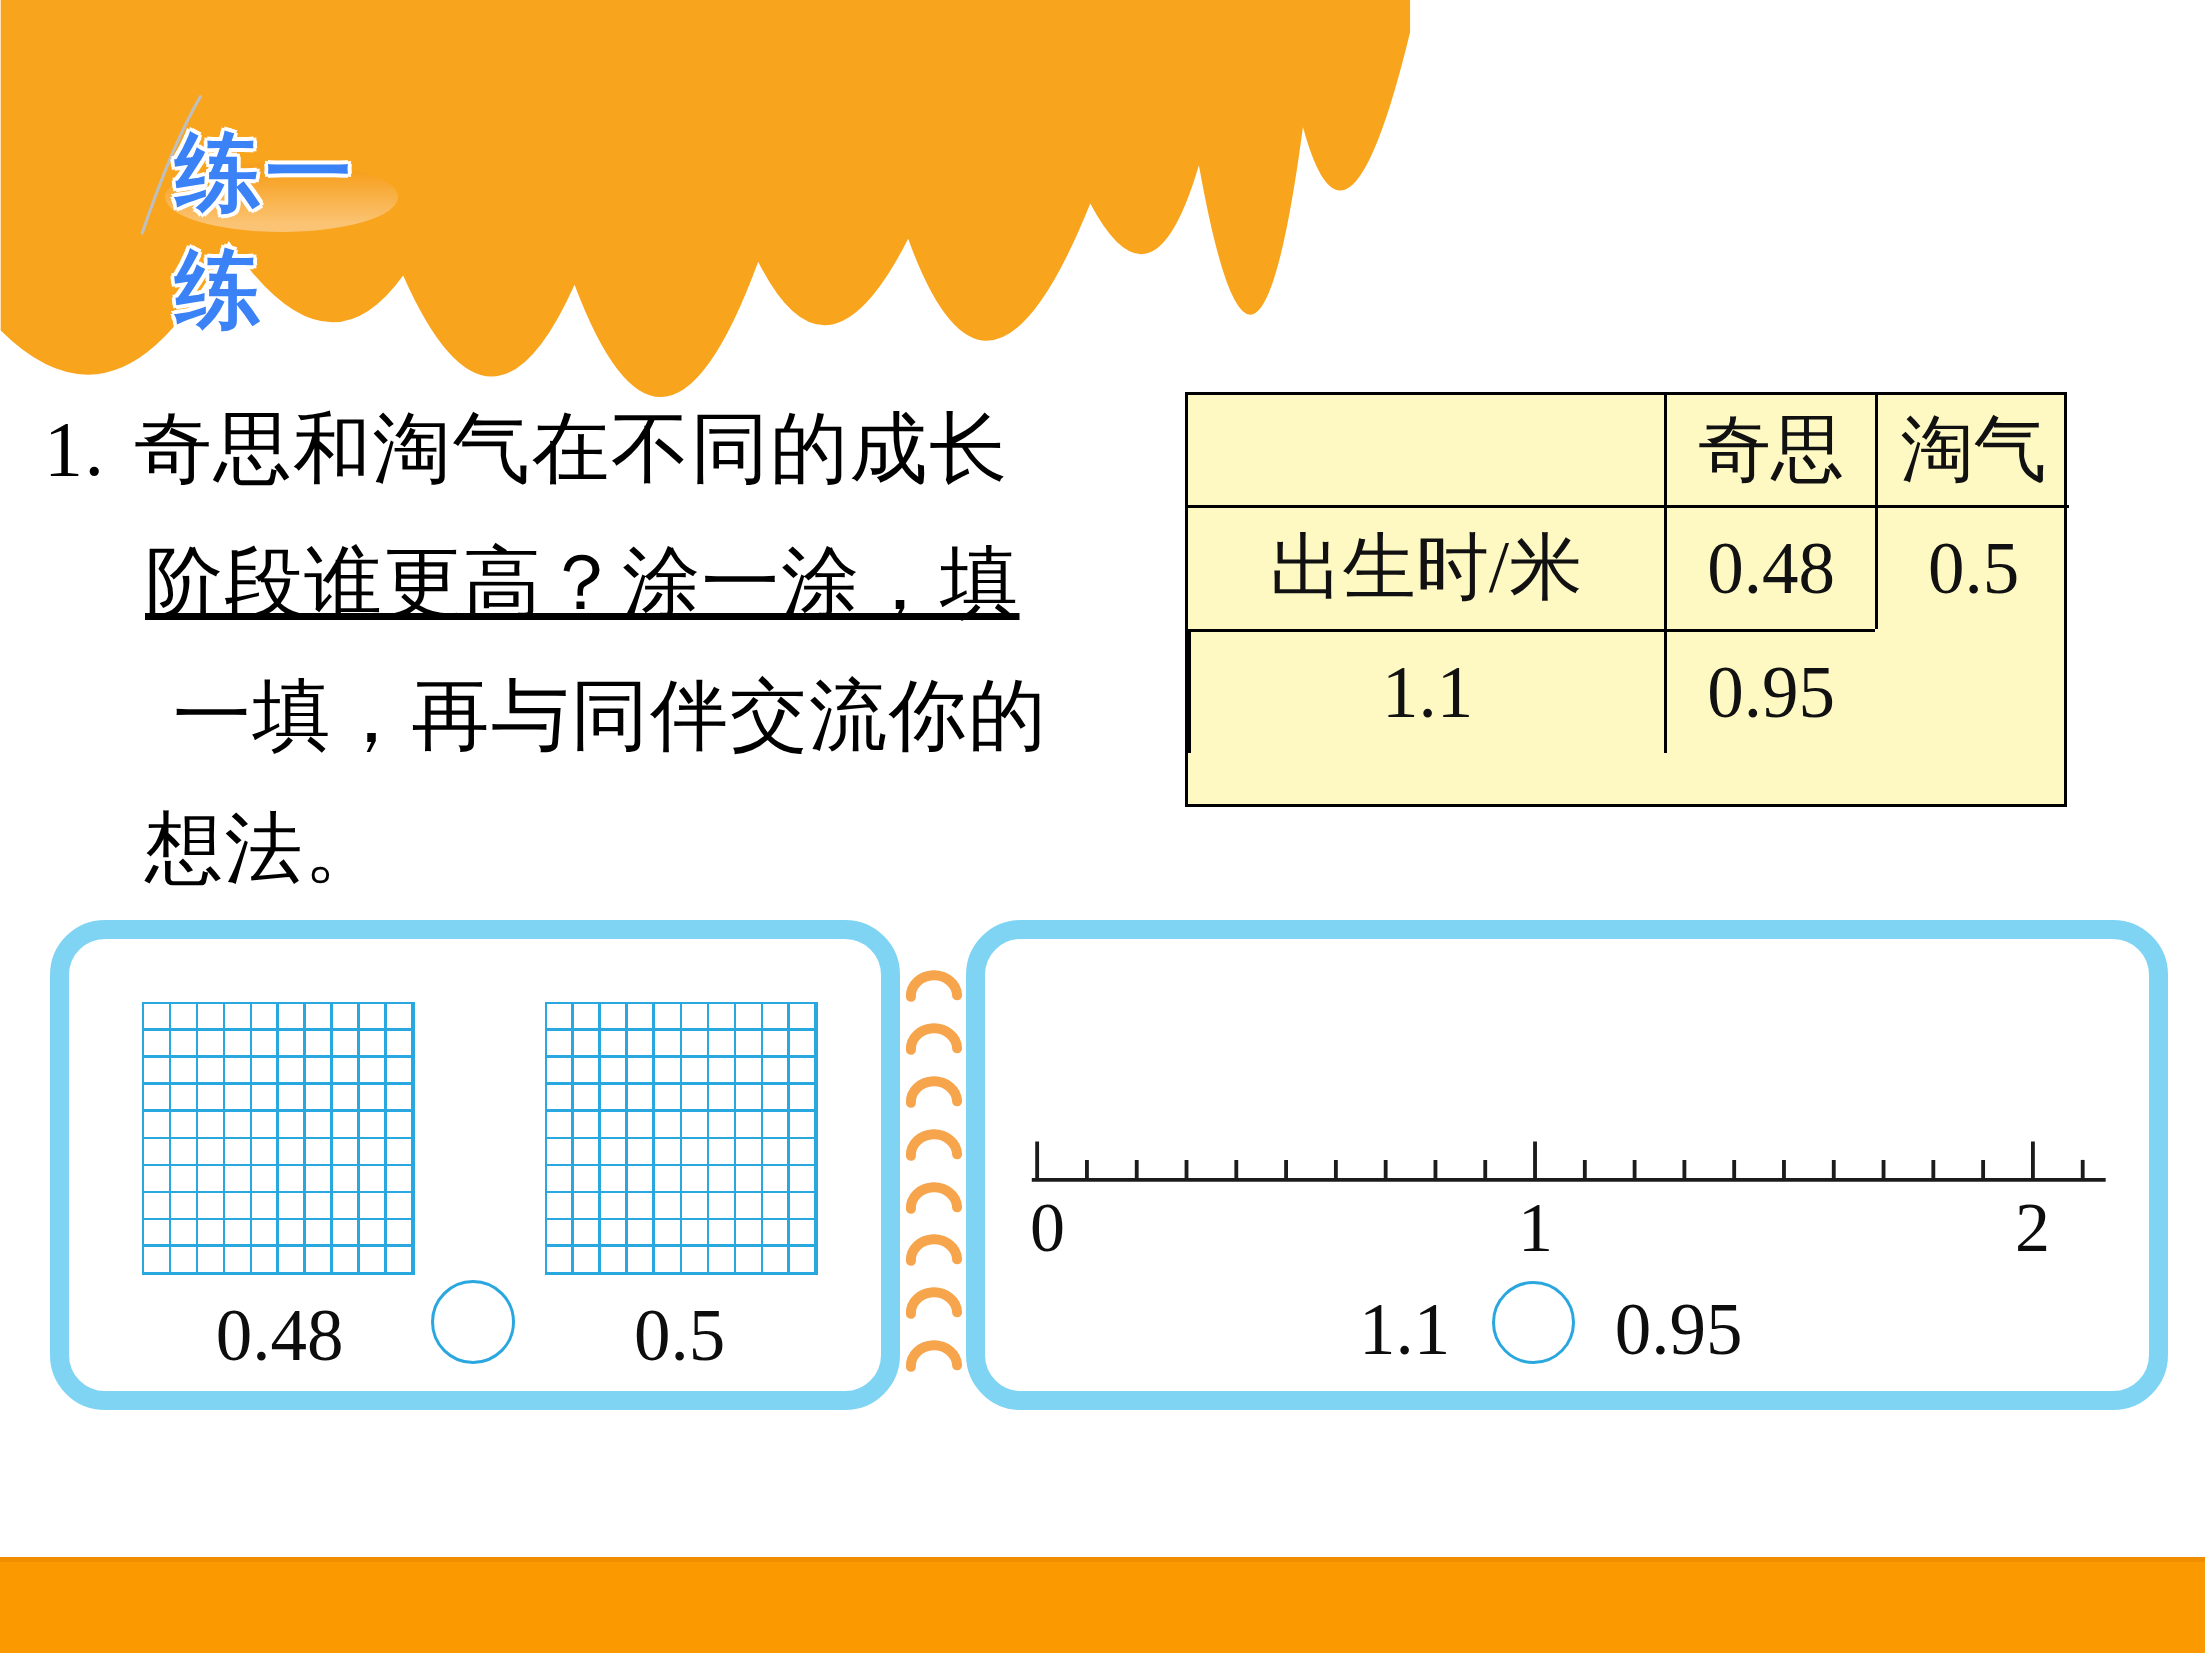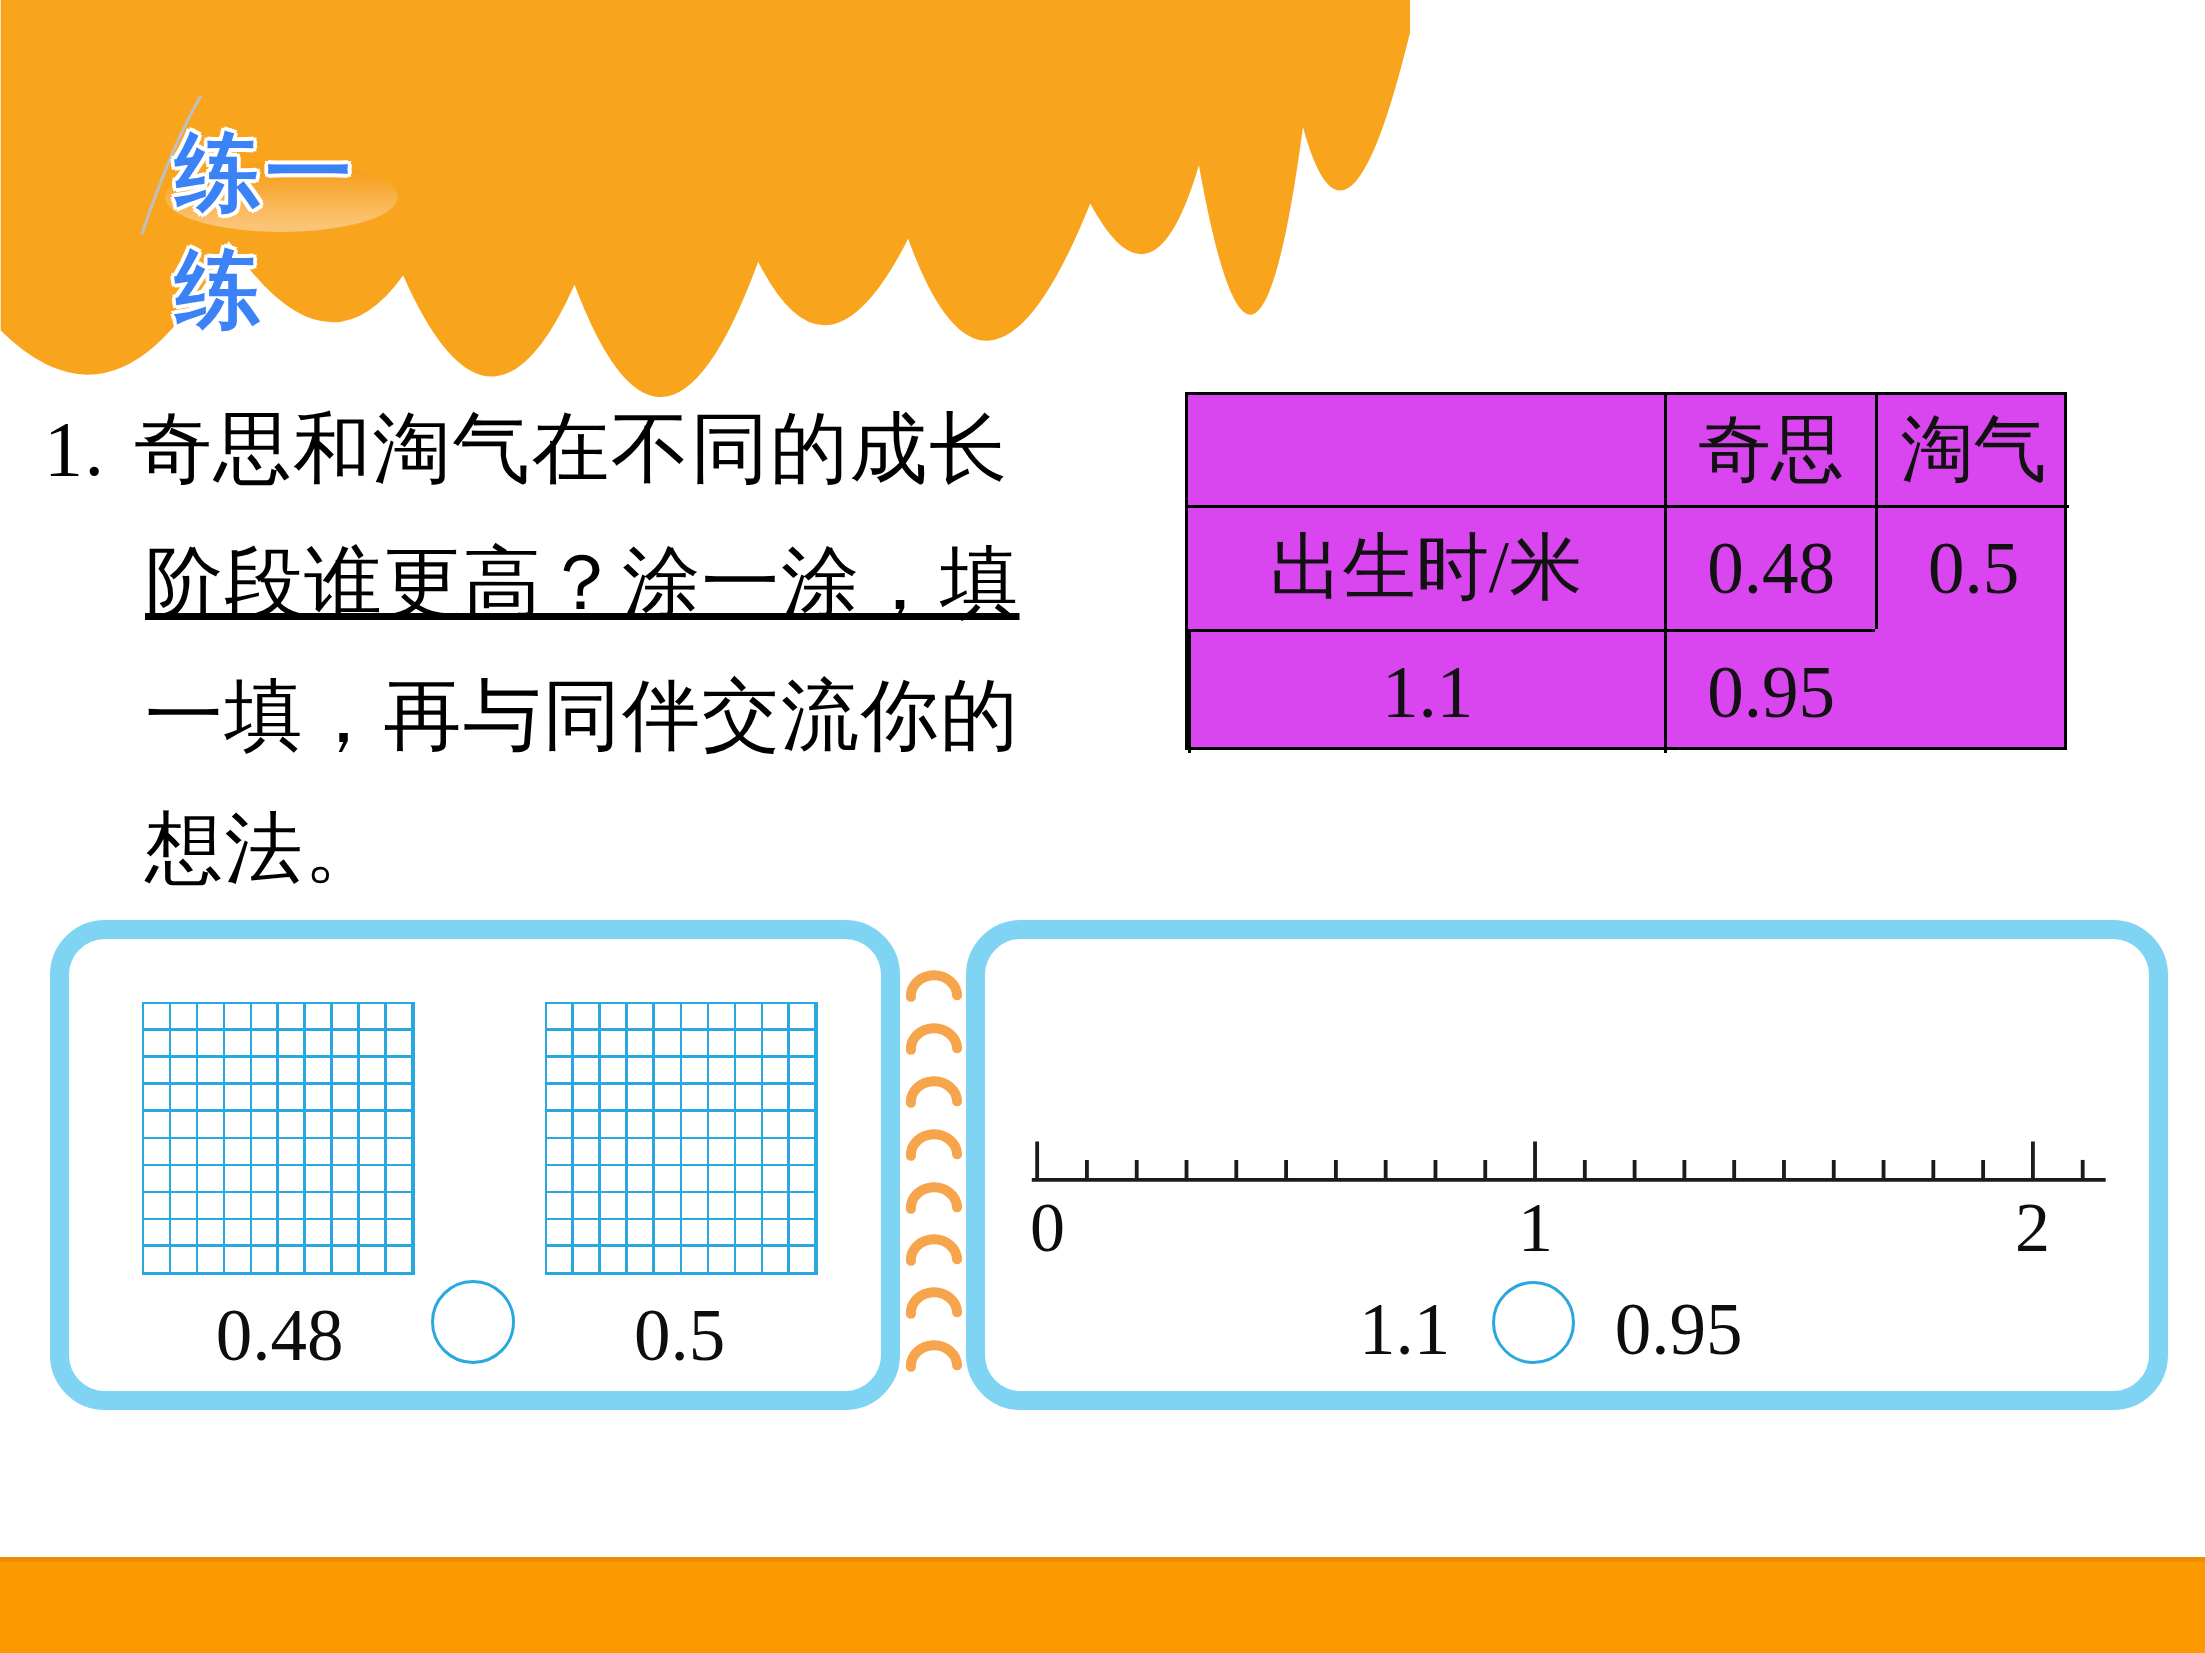--- a/index.html
+++ b/index.html
@@ -26,29 +26,29 @@
   }
   #feather-svg{left:129px;top:86px;width:100px;height:161px;transform:rotate(6deg);}
 
   
   .text-line{
     left:145px;width:1087px;font-size:78px;line-height:1.25;color:#000;
     letter-spacing:1.5px;white-space:nowrap;
   }
   #line-1{left:44px;top:400px;}
   #line-2{top:534px;text-decoration:underline;}
-  #line-3{top:667px;}
+  #line-3{top:667px;margin-left:28px;}
   #line-4{top:800px;}
   #problem-number{display:inline-block;width:90px;}
 
   
   #height-table{
-    left:1185px;top:392px;width:882px;height:358px;
+    left:1185px;top:392px;width:882px;height:415px;
     display:grid;grid-template-columns:476px 211px 194px;grid-template-rows:110px 124px 124px;
-    border:3.1px solid #000;box-sizing:border-box;background:#d946ef;
+    border:3.1px solid #000;box-sizing:border-box;background:#fef9c3;
   }
   #height-table .cell{
     display:flex;align-items:center;justify-content:center;
     font-size:73px;box-sizing:border-box;white-space:nowrap;
   }
   #height-table .cl{border-left:3.1px solid #000;}
   #height-table .ct{border-top:3.1px solid #000;}
 
   
   .panel{

